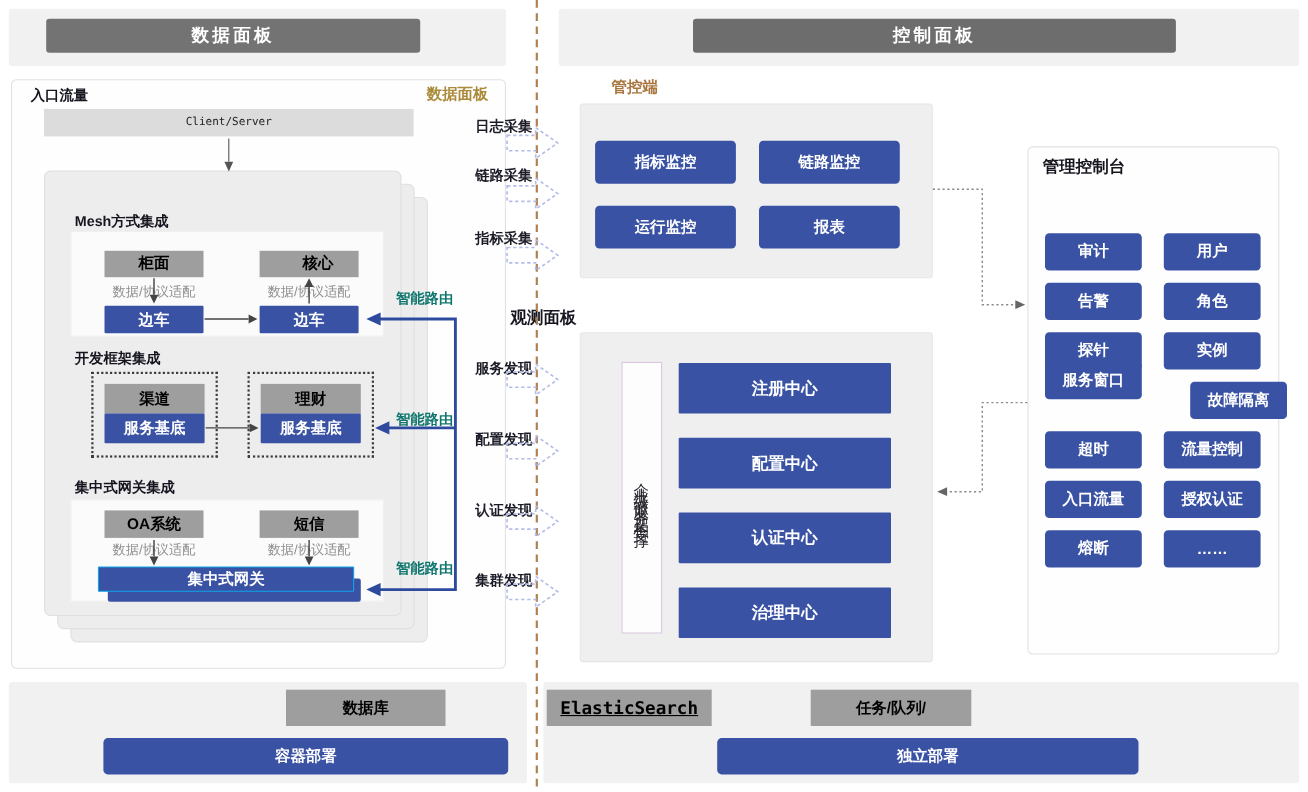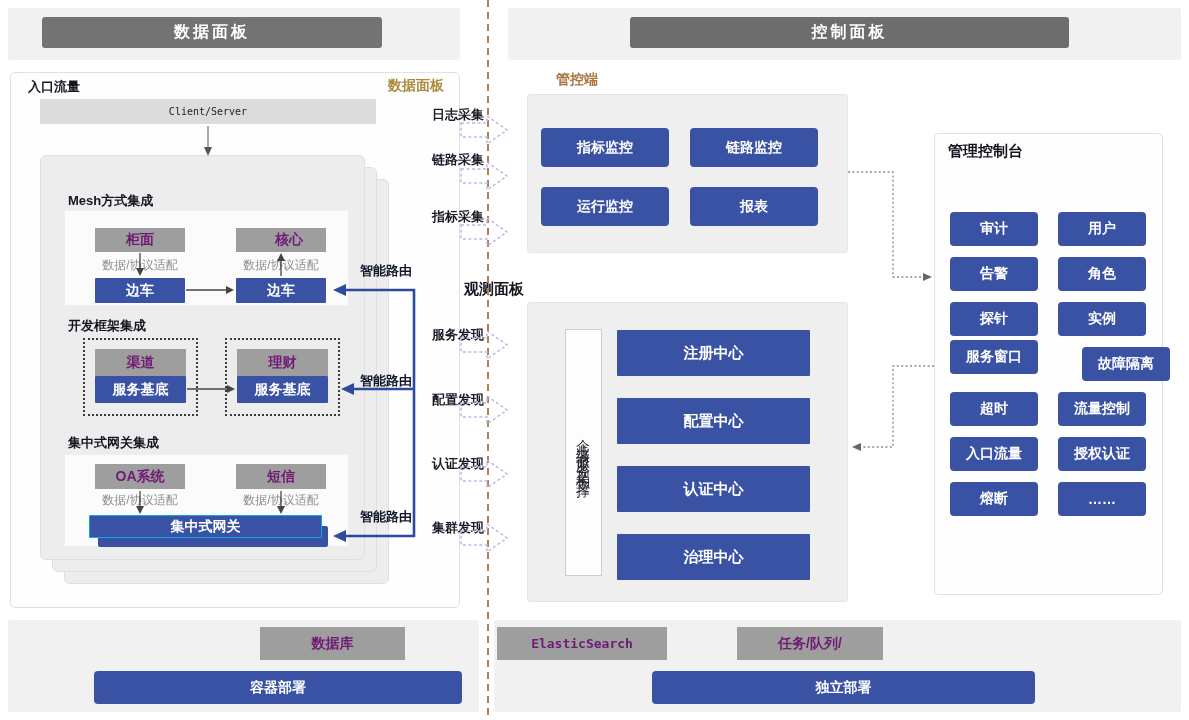--- a/index.html
+++ b/index.html
@@ -6,30 +6,30 @@
   #canvas{position:relative;width:1189px;height:720px;background:#fff;overflow:hidden;
           font-family:"Liberation Sans","DejaVu Sans",sans-serif;color:#1c1c28;}
   .abs{position:absolute;box-sizing:border-box;}
   .band{background:#f1f1f1;border-radius:3px;}
   .headerbar{background:#737373;border-radius:3px;color:#fff;font-size:16px;font-weight:600;
              letter-spacing:3px;display:flex;align-items:center;justify-content:center;}
   .panel-outline{background:#fefefe;border:1px solid #e2e2e2;border-radius:5px;}
   .panel-gray{background:#efefef;border:1px solid #e6e6e6;border-radius:3px;}
   .card{background:#ededed;border:1px solid #dfdfdf;border-radius:6px;}
   .innerbox{background:#fbfbfb;border:1px solid #f0f0f0;}
-  .box-gray{background:#9e9e9e;color:#701a75;font-size:14px;font-weight:600;
+  .box-gray{background:#9e9e9e;color:#000000;font-size:14px;font-weight:600;
             display:flex;align-items:center;justify-content:center;}
   .btn-blue{background:#3a52a3;color:#fff;font-size:14px;font-weight:600;border-radius:4px;
             display:flex;align-items:center;justify-content:center;}
   .btn-blue.sq{border-radius:1px;}
   .section-label{font-size:13px;font-weight:700;color:#15151f;}
   .adapter{font-size:12px;color:#8e8e8e;text-align:center;}
   .dottedbox{border:2px dotted #3c3c3c;background:transparent;}
   .flow-label{font-size:13px;font-weight:700;color:#1c1c28;text-align:right;}
-  .route-label{font-size:13px;font-weight:700;color:#0f172a;text-align:right;}
+  .route-label{font-size:13px;font-weight:700;color:#0f766e;text-align:right;}
   .gold{color:#ab8b3a;font-size:14px;font-weight:700;}
   .brown{color:#a9763f;font-size:14px;font-weight:700;}
   .mono{font-family:"DejaVu Sans Mono","Liberation Mono",monospace;}
   .vtext{writing-mode:vertical-rl;text-orientation:upright;letter-spacing:5px;font-size:14px;
          color:#26262e;background:#fdfdfd;border:1px solid #d9c6de;
          display:flex;align-items:center;justify-content:center;}
   .bigtitle{font-size:15px;font-weight:700;color:#15151f;}
   svg{position:absolute;left:0;top:0;pointer-events:none;}
 </style>
 </head>
@@ -105,34 +105,34 @@
   <div class="abs btn-blue sq" style="left:617px;top:534px;width:193px;height:46px;font-size:15px;">治理中心</div>
 
   <div class="abs panel-outline" style="left:934px;top:133px;width:229px;height:462px;"></div>
   <div class="abs bigtitle" style="left:948px;top:142px;">管理控制台</div>
   <div class="abs btn-blue" style="left:950px;top:212px;width:88px;height:34px;">审计</div>
   <div class="abs btn-blue" style="left:1058px;top:212px;width:88px;height:34px;">用户</div>
   <div class="abs btn-blue" style="left:950px;top:257px;width:88px;height:34px;">告警</div>
   <div class="abs btn-blue" style="left:1058px;top:257px;width:88px;height:34px;">角色</div>
   <div class="abs btn-blue" style="left:950px;top:302px;width:88px;height:34px;">探针</div>
   <div class="abs btn-blue" style="left:1058px;top:302px;width:88px;height:34px;">实例</div>
-  <div class="abs btn-blue" style="left:950px;top:340px;width:88px;height:34px;">服务窗口</div>
+  <div class="abs btn-blue" style="left:950px;top:329px;width:88px;height:34px;">服务窗口</div>
   <div class="abs btn-blue" style="left:1058px;top:347px;width:88px;height:34px;margin-left:24px;">故障隔离</div>
   <div class="abs btn-blue" style="left:950px;top:392px;width:88px;height:34px;">超时</div>
   <div class="abs btn-blue" style="left:1058px;top:392px;width:88px;height:34px;">流量控制</div>
   <div class="abs btn-blue" style="left:950px;top:437px;width:88px;height:34px;">入口流量</div>
   <div class="abs btn-blue" style="left:1058px;top:437px;width:88px;height:34px;">授权认证</div>
   <div class="abs btn-blue" style="left:950px;top:482px;width:88px;height:34px;">熔断</div>
   <div class="abs btn-blue" style="left:1058px;top:482px;width:88px;height:34px;">……</div>
 
   <div class="abs band" style="left:8px;top:620px;width:471px;height:92px;"></div>
   <div class="abs band" style="left:494px;top:620px;width:687px;height:92px;"></div>
   <div class="abs box-gray" style="left:260px;top:627px;width:145px;height:33px;font-weight:600;">数据库</div>
   <div class="abs btn-blue" style="left:94px;top:671px;width:368px;height:33px;">容器部署</div>
-  <div class="abs box-gray mono" style="left:497px;top:627px;width:170px;height:33px;font-size:13px;">ElasticSearch</div>
+  <div class="abs box-gray mono" style="left:497px;top:627px;width:150px;height:33px;font-size:16px;text-decoration:underline;">ElasticSearch</div>
   <div class="abs box-gray" style="left:737px;top:627px;width:146px;height:33px;">任务/队列/</div>
   <div class="abs btn-blue" style="left:652px;top:671px;width:383px;height:33px;">独立部署</div>
 
   <svg width="1189" height="720" viewBox="0 0 1189 720">
 
     <line x1="488" y1="0" x2="488" y2="720" stroke="#b08055" stroke-width="2" stroke-dasharray="7 5"></line>
 
     <g stroke="#555" fill="#555">
       <line x1="208" y1="126" x2="208" y2="147"></line>
       <polygon points="208,156 204,147 212,147" stroke="none"></polygon>

